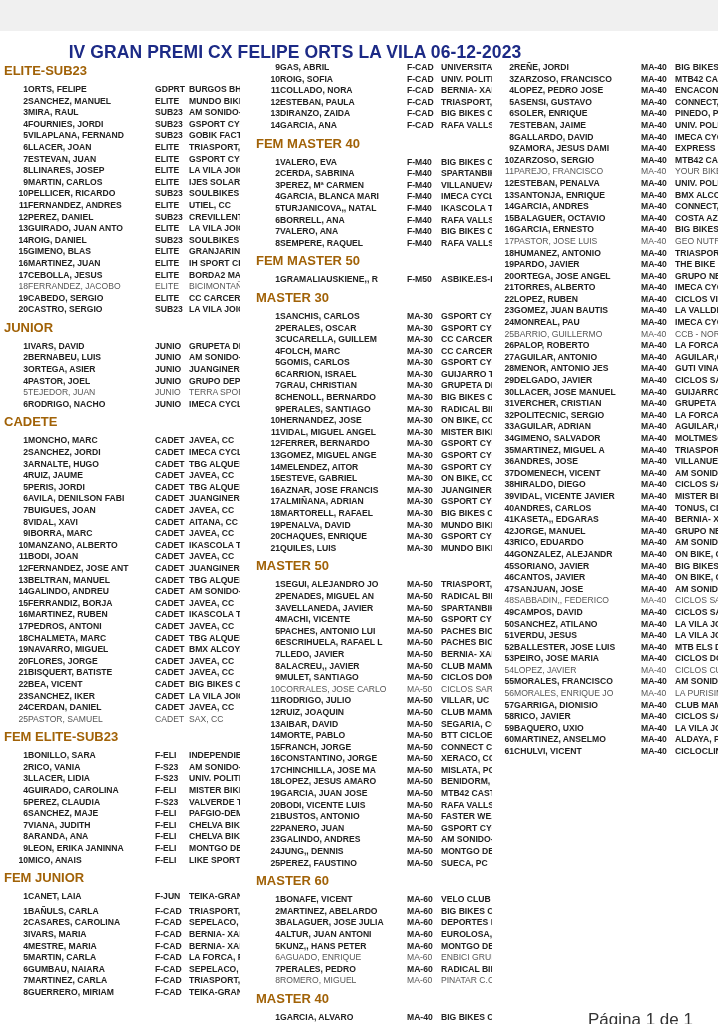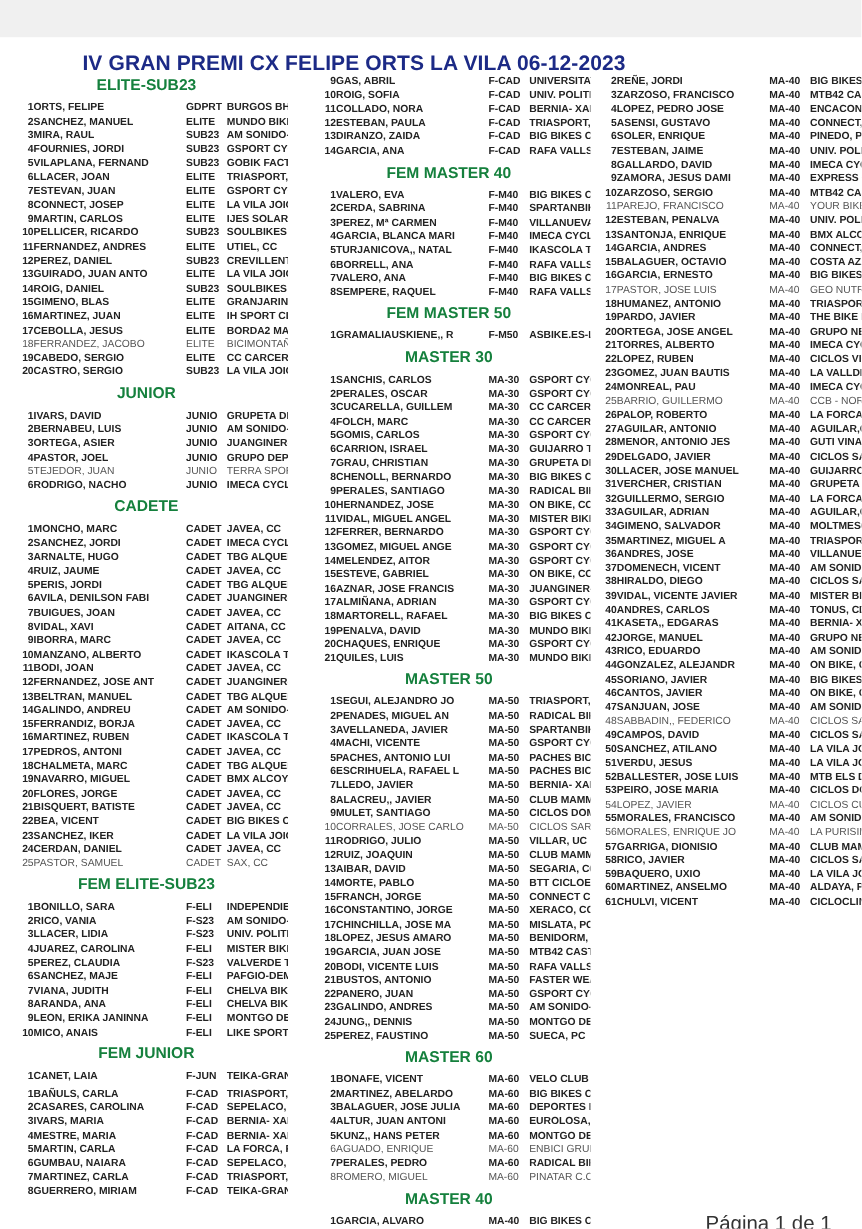--- a/index.html
+++ b/index.html
@@ -5,21 +5,21 @@
   html, body { margin:0; padding:0; }
   body { width:718px; height:1024px; background:#ffffff; position:relative; overflow:hidden;
          font-family:"Liberation Sans", sans-serif; color:#1a1a1a; }
   .topband { position:absolute; left:0; top:0; width:718px; height:31px; background:#f0f0f0; }
   .title { position:absolute; left:0; top:42px; width:590px; text-align:center; font-weight:bold;
            font-size:17.5px; color:#1c2a86; letter-spacing:0.1px; }
   .col { position:absolute; top:62px; }
   .col1 { left:4px; width:236px; }
   .col2 { left:256px; width:236px; }
   .col3 { left:490px; width:228px; }
-  .cat { text-align:center; font-weight:bold; color:#15803d; font-size:13px; height:18px; line-height:18px; margin-bottom:4px; }
+  .cat { text-align:left; font-weight:bold; color:#a16207; font-size:13px; height:18px; line-height:18px; margin-bottom:4px; }
   .row { display:flex; height:11.6px; line-height:11.6px; font-size:8.6px; font-weight:bold; white-space:nowrap; color:#222; }
   .row.light { font-weight:normal; color:#555; }
   .pos { width:24px; text-align:right; flex:none; }
   .nm { width:127px; overflow:hidden; flex:none; }
   .ct { width:34px; overflow:hidden; flex:none; }
   .cl { flex:1; overflow:hidden; }
   .gap { height:3px; }
   .footer-left { position:absolute; left:264px; top:1066px; font-size:11px; font-weight:normal; color:#222; }
   .footer-right { position:absolute; left:588px; top:1010px; font-size:17px; color:#333; }
 </style>
@@ -68,21 +68,21 @@
       <span class="cl">TRIASPORT, CE</span>
     </div>
     <div class="row">
       <span class="pos">7</span>
       <span class="nm">ESTEVAN, JUAN</span>
       <span class="ct">ELITE</span>
       <span class="cl">GSPORT CYCLING C</span>
     </div>
     <div class="row">
       <span class="pos">8</span>
-      <span class="nm">CONNECT, JOSEP</span>
+      <span class="nm">LLINARES, JOSEP</span>
       <span class="ct">ELITE</span>
       <span class="cl">LA VILA JOIOSA, CC</span>
     </div>
     <div class="row">
       <span class="pos">9</span>
       <span class="nm">MARTIN, CARLOS</span>
       <span class="ct">ELITE</span>
       <span class="cl">IJES SOLAR - HIGH</span>
     </div>
     <div class="row">
@@ -356,21 +356,21 @@
       <span class="cl">AM SONIDO-ENER</span>
     </div>
     <div class="row">
       <span class="pos">3</span>
       <span class="nm">LLACER, LIDIA</span>
       <span class="ct">F-S23</span>
       <span class="cl">UNIV. POLITECNIC</span>
     </div>
     <div class="row">
       <span class="pos">4</span>
-      <span class="nm">JUAREZ, CAROLINA</span>
+      <span class="nm">GUIRADO, CAROLINA</span>
       <span class="ct">F-ELI</span>
       <span class="cl">MISTER BIKER-GO</span>
     </div>
     <div class="row">
       <span class="pos">5</span>
       <span class="nm">PEREZ, CLAUDIA</span>
       <span class="ct">F-S23</span>
       <span class="cl">VALVERDE TEAM R</span>
     </div>
     <div class="row">
@@ -1073,21 +1073,21 @@
       <span class="cl">GUIJARRO TOT ESP</span>
     </div>
     <div class="row">
       <span class="pos">31</span>
       <span class="nm">VERCHER, CRISTIAN</span>
       <span class="ct">MA-40</span>
       <span class="cl">GRUPETA DE LA SA</span>
     </div>
     <div class="row">
       <span class="pos">32</span>
-      <span class="nm">GUILLERMO, SERGIO</span>
+      <span class="nm">POLITECNIC, SERGIO</span>
       <span class="ct">MA-40</span>
       <span class="cl">LA FORCA, PC</span>
     </div>
     <div class="row">
       <span class="pos">33</span>
       <span class="nm">AGUILAR, ADRIAN</span>
       <span class="ct">MA-40</span>
       <span class="cl">AGUILAR,CC</span>
     </div>
     <div class="row">

